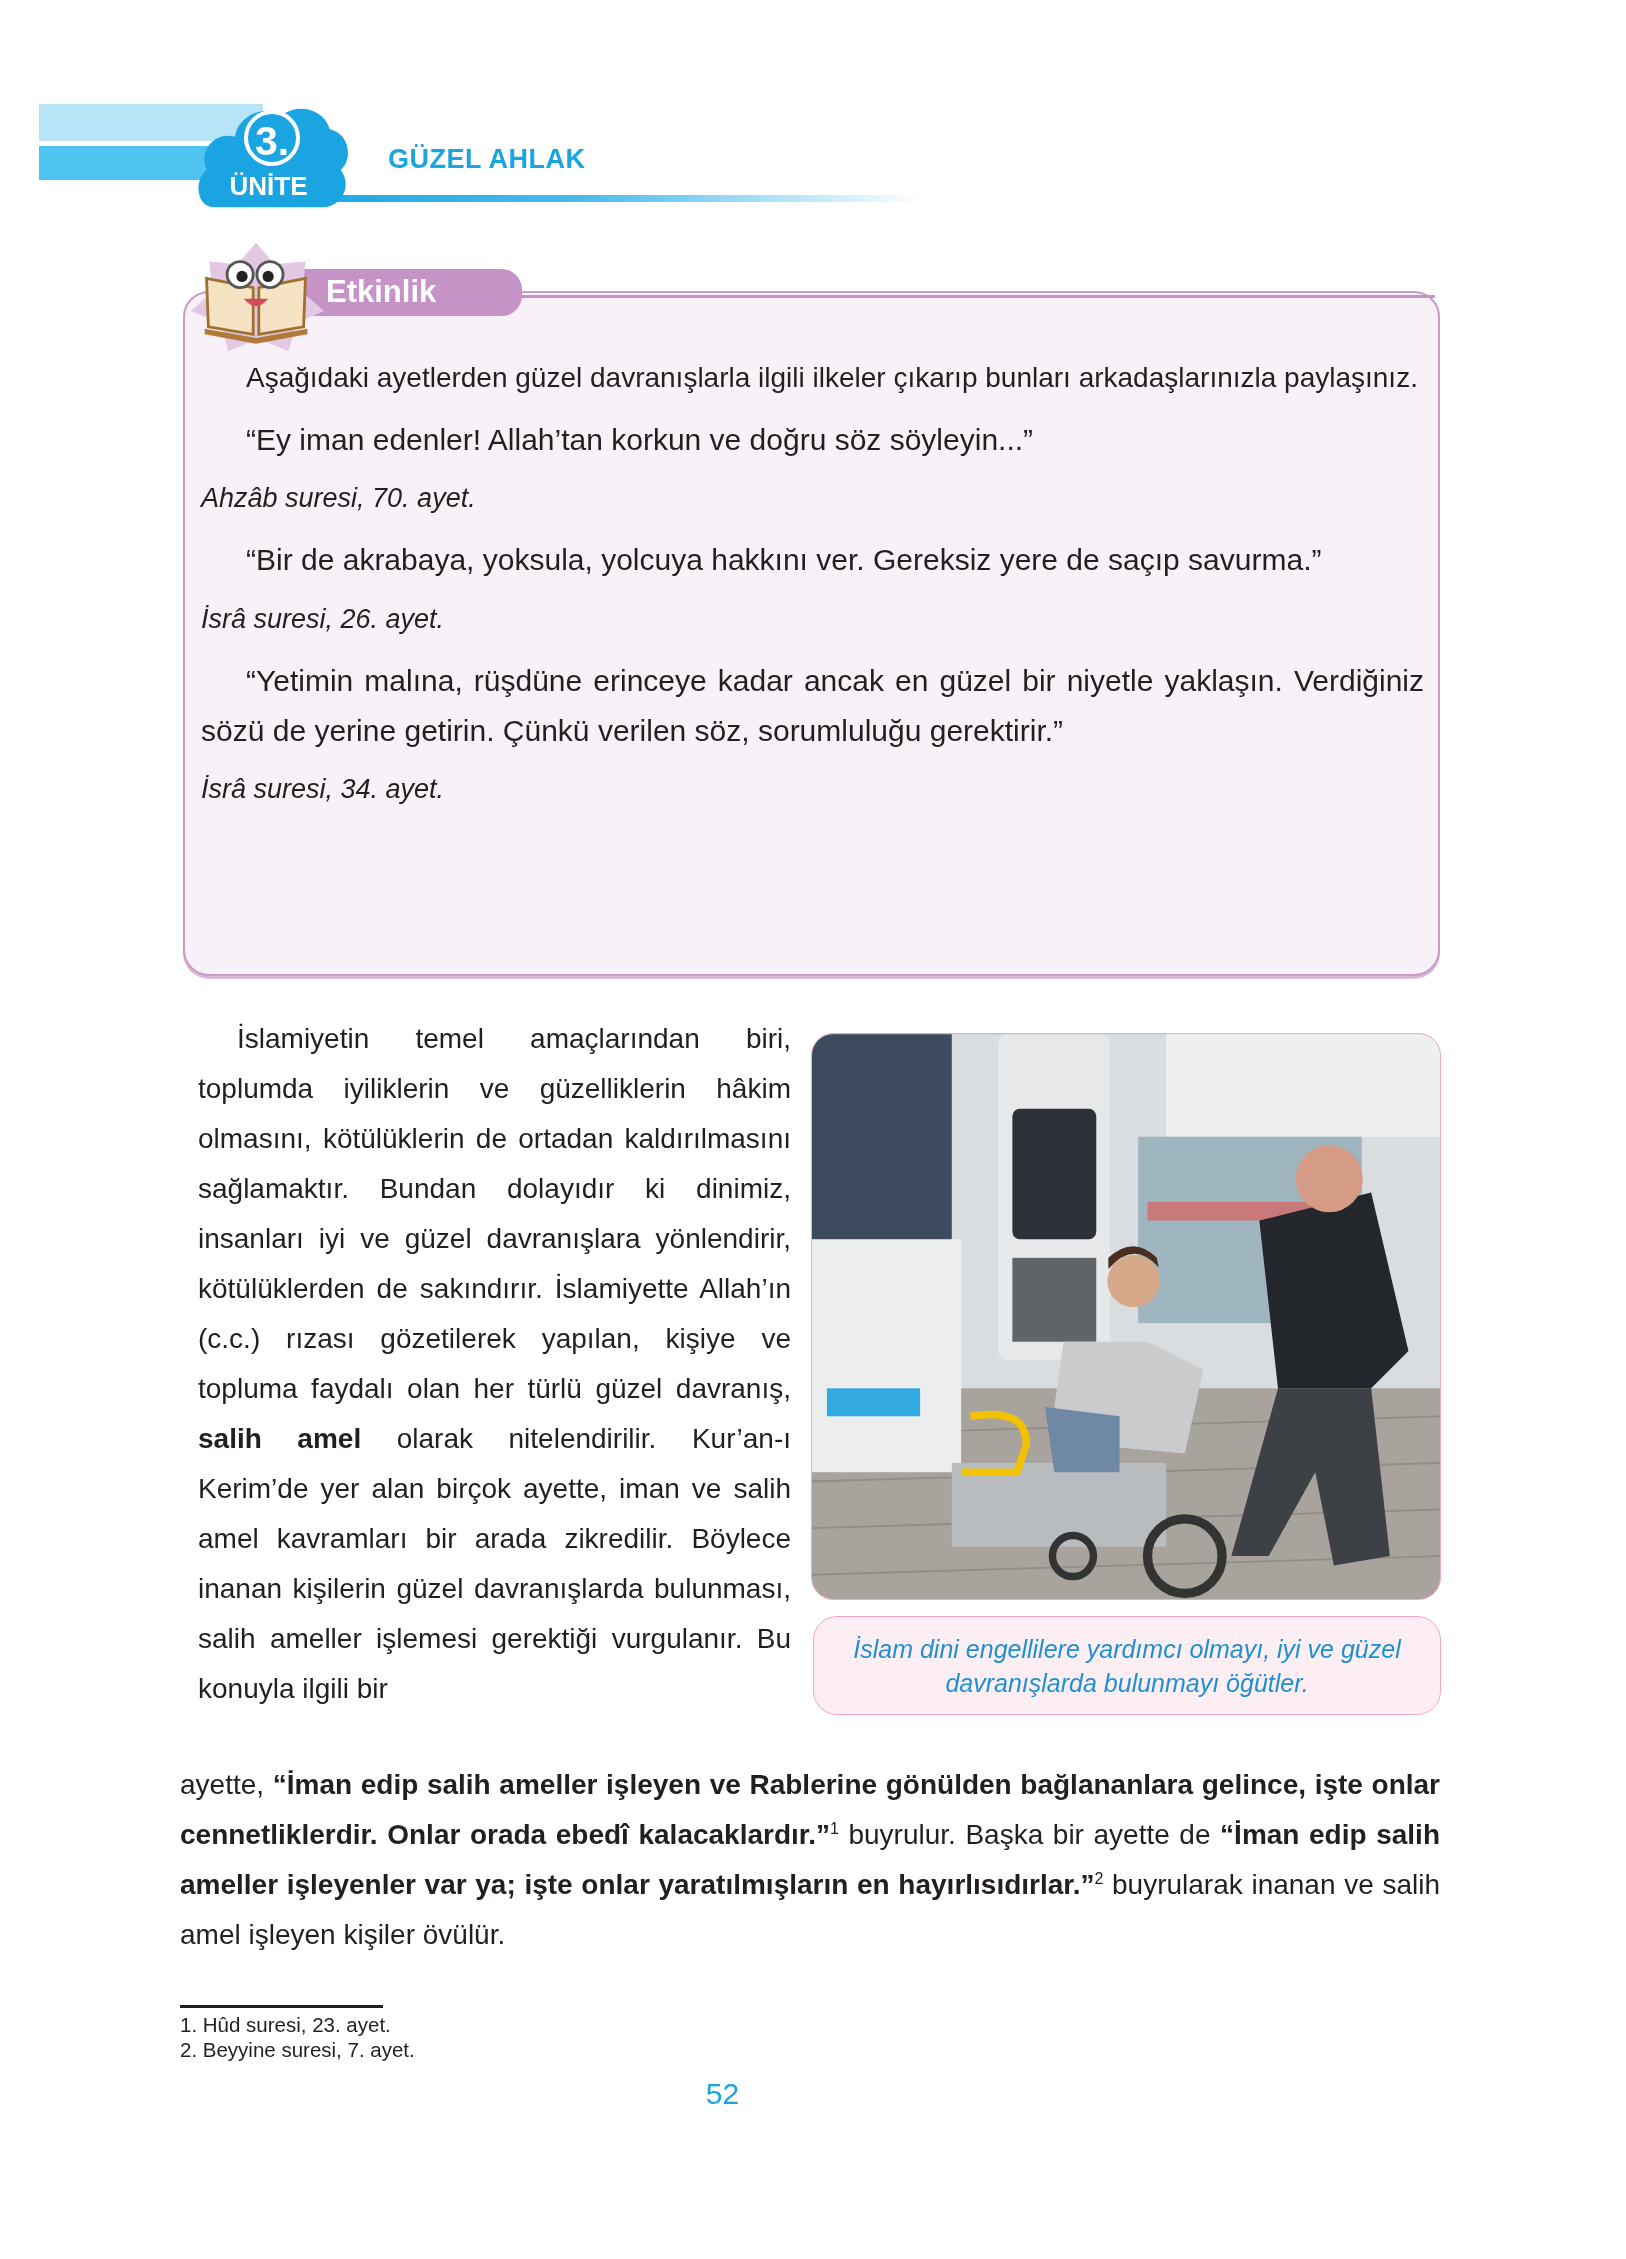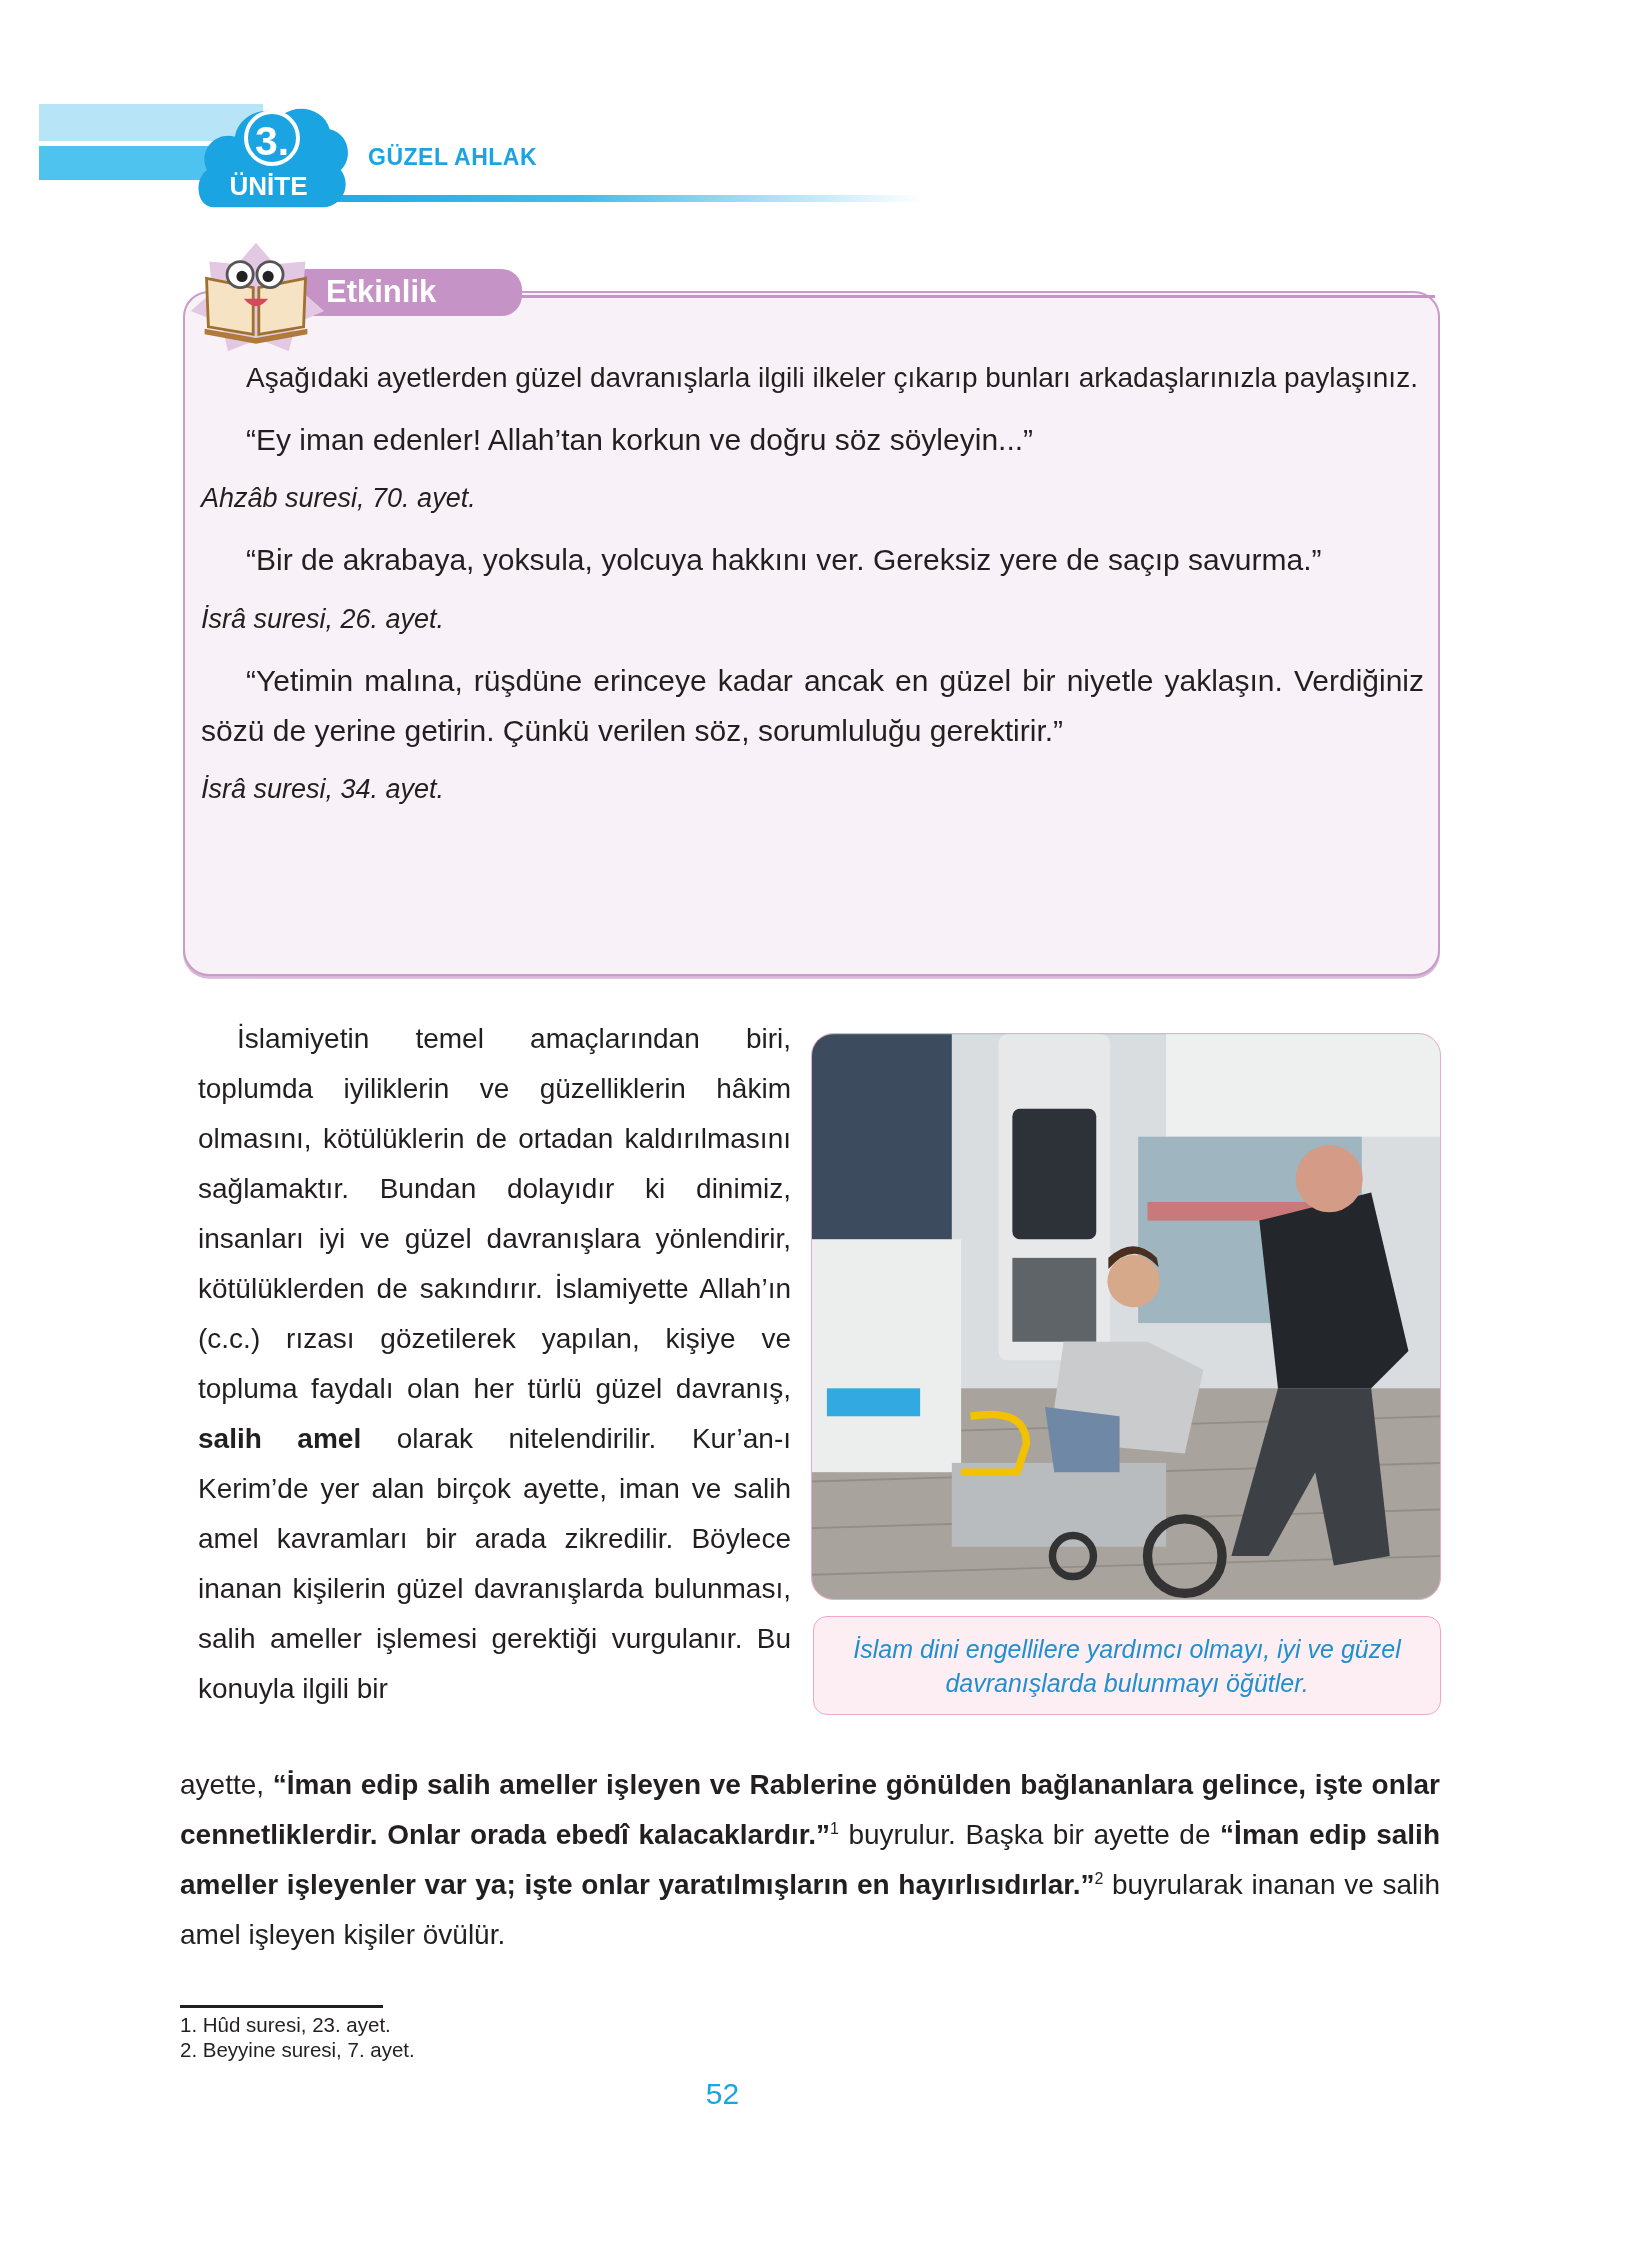--- a/index.html
+++ b/index.html
@@ -10,21 +10,21 @@
   .hdr-bar-light { position: absolute; left: 39px; top: 104px; width: 224px; height: 37px; background: #b8e4f7; }
   .hdr-bar-dark  { position: absolute; left: 39px; top: 146px; width: 224px; height: 34px; background: #4fc3f0; }
   .hdr-line { position: absolute; left: 308px; top: 195px; width: 615px; height: 6.5px;
               background: linear-gradient(to right, #1ea7e4 0%, #48bceb 45%, rgba(255,255,255,0) 100%); border-radius: 2.8px; }
   .hdr-cloud { position: absolute; left: 194px; top: 105px; width: 158px; height: 107px; }
   .hdr-num { position: absolute; left: 244px; top: 110px; width: 56px; height: 56px; border-radius: 50%;
              border: 4.7px solid #ffffff; background: #1aa4e2; color: #fff; font-weight: bold; font-size: 41px;
              line-height: 54px; text-align: center; box-sizing: border-box; }
   .hdr-unite { position: absolute; left: 203px; top: 171px; width: 131px; text-align: center; color: #fff;
                font-weight: bold; font-size: 26px; letter-spacing: 0px; }
-  .hdr-title { position: absolute; left: 368px; top: 144px; color: #1aa4e2; font-weight: bold; font-size: 23px; letter-spacing: 0.5px; }
+  .hdr-title { position: absolute; left: 388px; top: 144px; color: #1aa4e2; font-weight: bold; font-size: 27px; letter-spacing: 0.5px; }
 
   
   .act-box { position: absolute; left: 183px; top: 291px; width: 1257px; height: 685px; box-sizing: border-box;
              background: #f8f1f7; border: 2.8px solid #c99bc9; border-radius: 26px; box-shadow: 0 2.8px 0 #d9b8d8; }
   .act-tab { position: absolute; left: 280px; top: 269px; width: 242px; height: 47px; background: #c593c6;
              border-radius: 0 20.5px 20.5px 0; }
   .act-tab-line { position: absolute; left: 503px; top: 295px; width: 932px; height: 2.8px; background: #c593c6; }
   .act-tab-label { position: absolute; left: 326px; top: 274px; color: #fff; font-weight: bold; font-size: 31px; }
   .act-mascot { position: absolute; left: 186px; top: 241px; width: 140px; height: 112px; }
 
@@ -38,21 +38,21 @@
   .body-col p { margin: 0; text-indent: 39px; }
   .body-full { position: absolute; left: 180px; top: 1760px; width: 1260px; font-size: 28px; line-height: 50px; text-align: justify; }
   .body-full p { margin: 0; }
   b, .bold { font-weight: bold; }
   sup { font-size: 16px; line-height: 0; vertical-align: super; }
 
   
   .photo { position: absolute; left: 811px; top: 1033px; width: 630px; height: 567px; border-radius: 22.4px;
            border: 1.9px solid #f2a8cc; overflow: hidden; box-sizing: border-box; background: #a9a6a1; }
   .caption { position: absolute; left: 813px; top: 1616px; width: 628px; height: 99px; box-sizing: border-box;
-             border: 1.9px solid #f4a6c9; border-radius: 14px; background: #fdeef4; color: #1f8fd0;
+             border: 1.9px solid #f4a6c9; border-radius: 24px; background: #fdeef4; color: #1f8fd0;
              font-style: italic; font-size: 25px; line-height: 34px; text-align: center; padding-top: 15px; }
 
   
   .fn-rule { position: absolute; left: 180px; top: 2005px; width: 203px; height: 2.8px; background: #231f20; }
   .footnotes { position: absolute; left: 180px; top: 2012px; font-size: 20.5px; line-height: 25px; }
   .page-num { position: absolute; left: 0; width: 1445px; top: 2077px; text-align: center; color: #1aa4e2; font-size: 30px; }
 </style>
 </head>
 <body>
 

